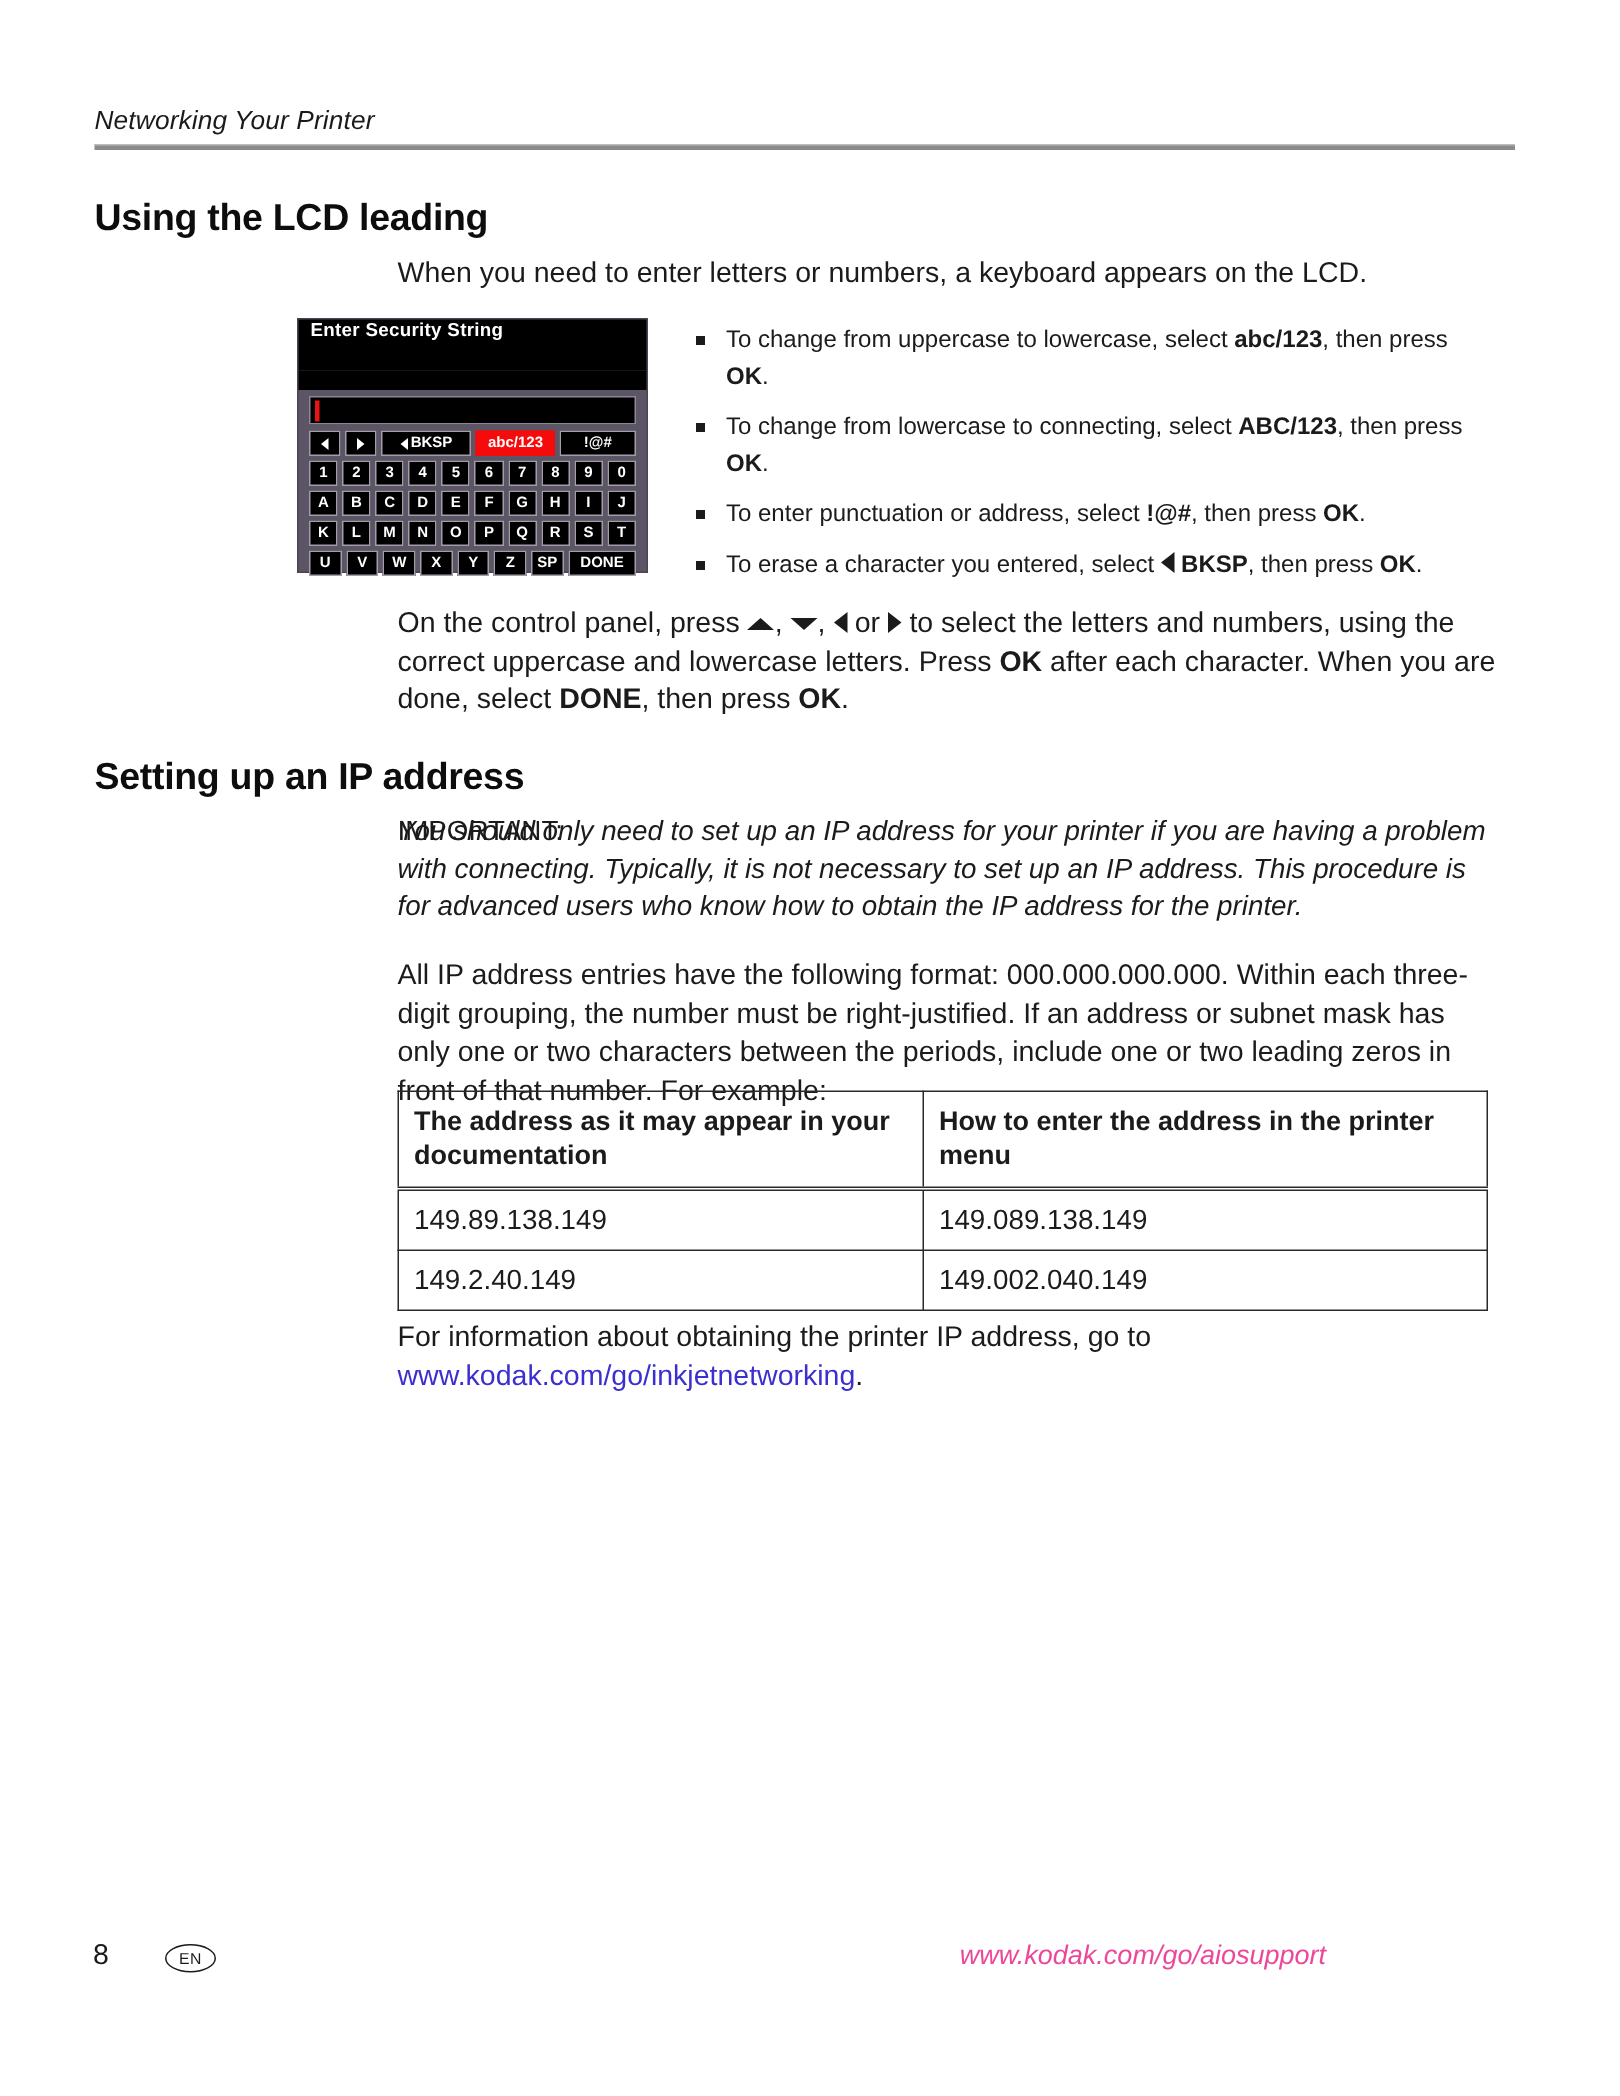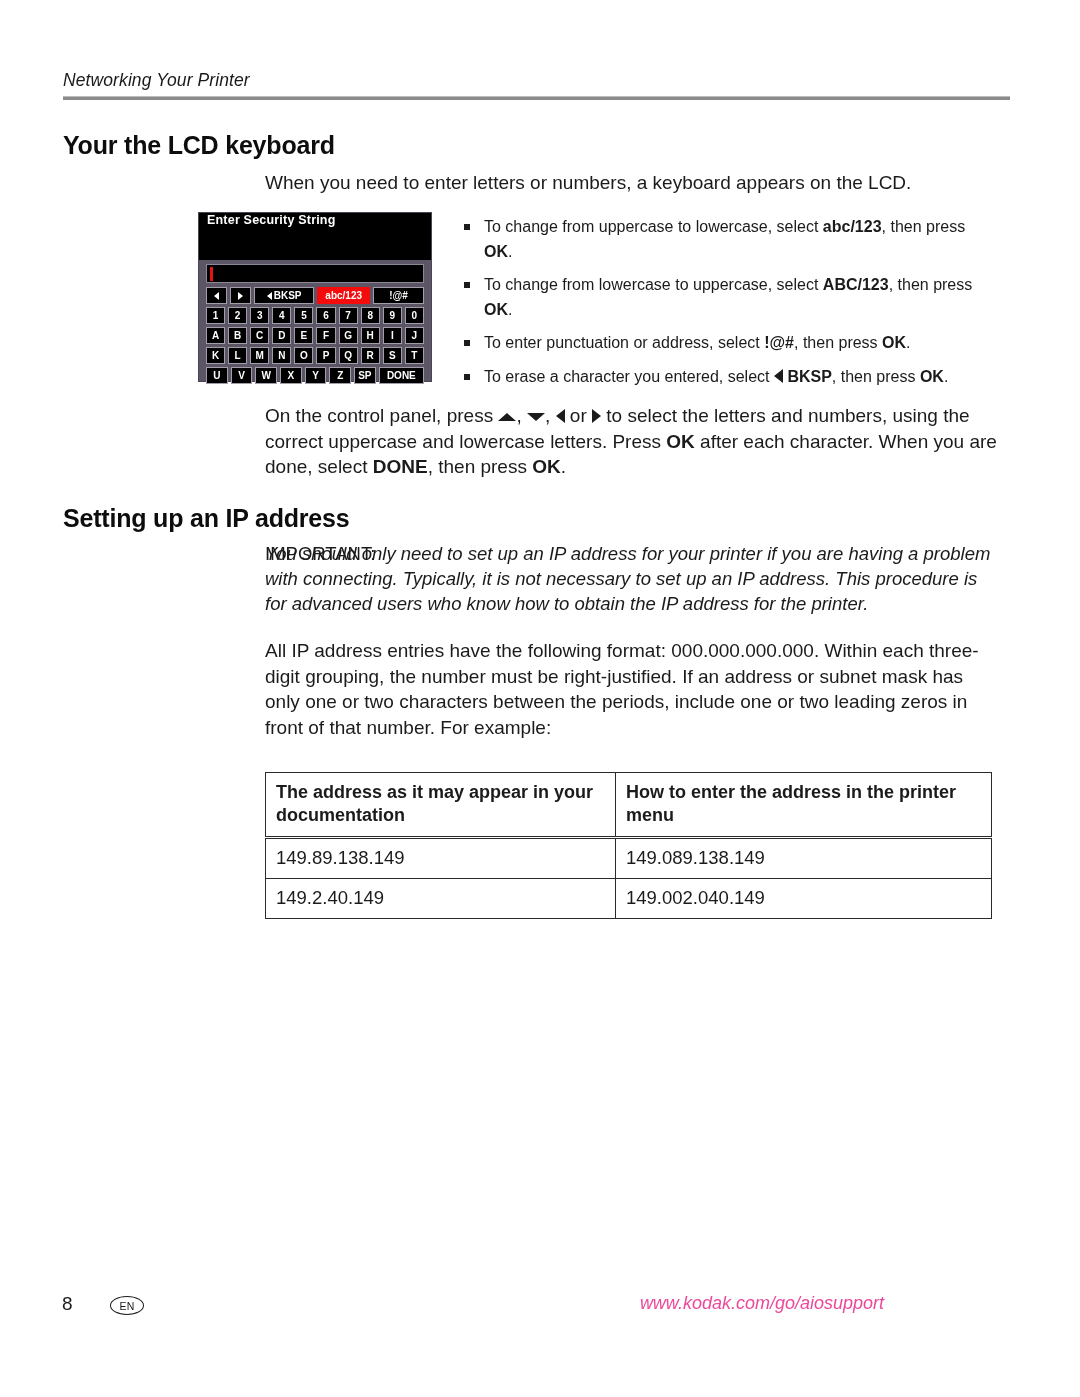--- a/index.html
+++ b/index.html
@@ -129,21 +129,21 @@
     display:inline-block; width:0;height:0;
     border-top:4px solid transparent; border-bottom:4px solid transparent;
     border-right:5px solid #ffffff;
   }
   .lcd-row { display:flex; gap:3px; padding:0 7px 3px 7px; }
   .lcd-row .k { flex:1; height:17px; }
   .lcd-row .k.wide { flex:2.2; }
 
   
   table.ip {
-    position:absolute; left:265px; top:772px; width:727px;
+    position:absolute; left:265px; top:727px; width:727px;
     border-collapse:collapse;
     font-size:18px; color:#1b1b1b;
   }
   table.ip th, table.ip td {
     border:1px solid #2a2a2a;
     padding:8px 10px 9px 10px;
     text-align:left; vertical-align:top;
     font-weight:normal;
   }
   table.ip th {
@@ -173,21 +173,21 @@
   }
 </style>
 </head>
 <body>
 
 <div class="page">
 
   <div class="run-head">Networking Your Printer</div>
   <div class="head-rule"></div>
 
-  <h1 class="sec k1">Your the LCD keyboard</h1>
+  <h1 class="sec k1">Using the LCD leading</h1>
 
   <div class="body-txt intro">When you need to enter letters or numbers, a keyboard appears on the LCD.</div>
 
   <div class="lcd">
     <div class="lcd-title">Enter Security String</div>
     <div class="lcd-blank"></div>
     <div class="lcd-field">
       <span class="lcd-caret"></span>
     </div>
 
@@ -257,21 +257,21 @@
       <div class="k">Y</div>
       <div class="k">Z</div>
       <div class="k">SP</div>
       <div class="k wide">DONE</div>
     </div>
   </div>
 
   <div class="bullets">
     <div class="bul"><span>To change from uppercase to lowercase, select </span><b>abc/123</b><span>, then press </span><b>OK</b><span>.</span></div>
 
-    <div class="bul"><span>To change from lowercase to uppercase, select </span><b>ABC/123</b><span>, then press </span><b>OK</b><span>.</span></div>
+    <div class="bul"><span>To change from lowercase to connecting, select </span><b>ABC/123</b><span>, then press </span><b>OK</b><span>.</span></div>
 
     <div class="bul"><span>To enter punctuation or address, select </span><b>!@#</b><span>, then press </span><b>OK</b><span>.</span></div>
 
     <div class="bul"><span>To erase a character you entered, select </span><span class="tri tri-l"></span>&nbsp;<b>BKSP</b><span>, then press </span><b>OK</b><span>.</span></div>
   </div>
 
   <div class="body-txt ctrlp"><span>On the control panel, press </span><span class="tri tri-u"></span><span>, </span><span class="tri tri-d"></span><span>, </span><span class="tri tri-l"></span><span> or </span><span class="tri tri-r"></span><span> to select the letters and numbers, using the correct uppercase and lowercase letters. Press </span><b>OK</b><span> after each character. When you are done, select </span><b>DONE</b><span>, then press </span><b>OK</b><span>.</span></div>
 
   <h1 class="sec k2">Setting up an IP address</h1>
 
@@ -298,18 +298,19 @@
         <td>149.89.138.149</td>
         <td>149.089.138.149</td>
       </tr>
       <tr>
         <td>149.2.40.149</td>
         <td>149.002.040.149</td>
       </tr>
     </tbody>
   </table>
 
+  <div class="body-txt goto"><span>For information about obtaining the printer IP address, go to </span><a class="lnk" href="#" style="text-decoration:none">www.kodak.com/go/inkjetnetworking</a><span>.</span></div>
 
   <div class="foot-num">8</div>
   <div class="foot-en">EN</div>
   <div class="foot-url">www.kodak.com/go/aiosupport</div>
 
 </div>
 
 </body></html>

